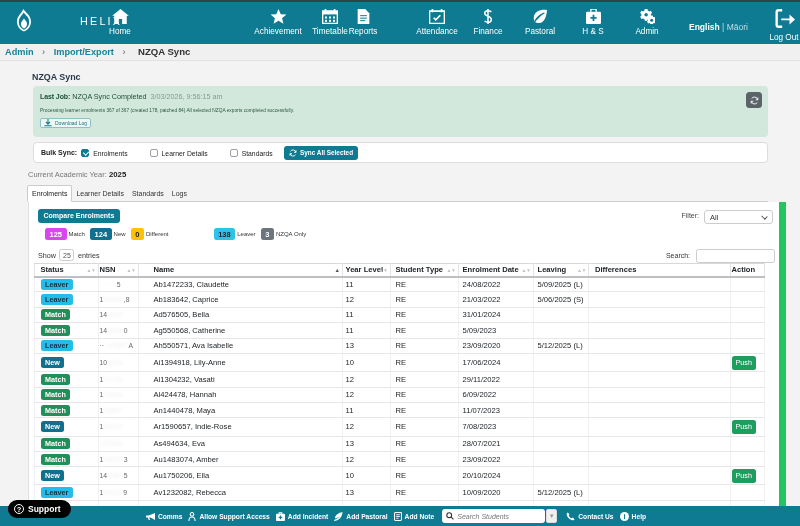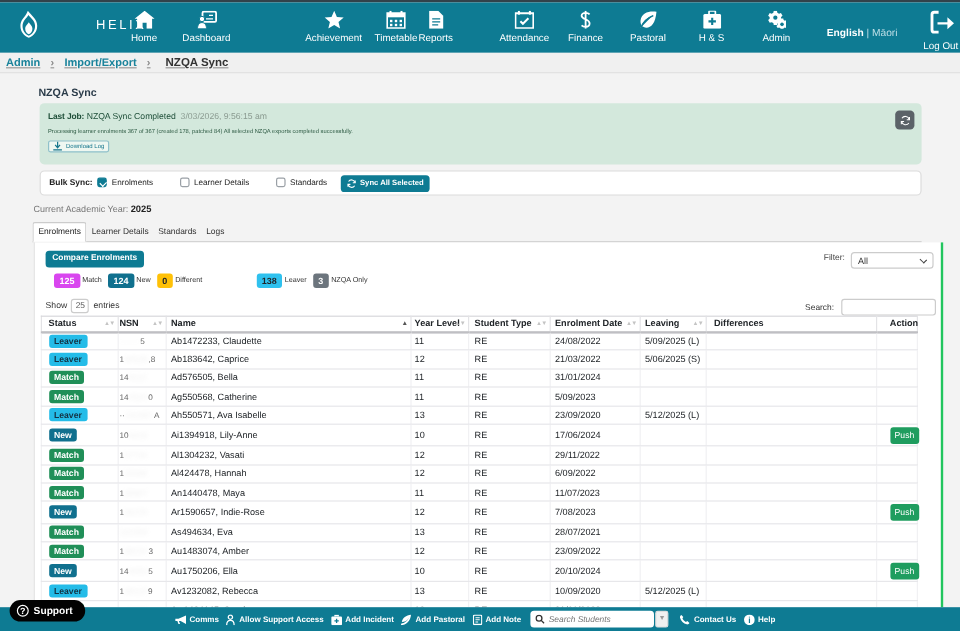--- a/index.html
+++ b/index.html
@@ -9,21 +9,21 @@
 .navbar { position:absolute; top:2px; left:0; width:800px; height:42px; background:#0e7b93; }
 .logo { position:absolute; left:16px; top:7px; display:flex; align-items:center; color:#fff; }
 .logotext { font-size:10.8px; letter-spacing:2.2px; margin-left:4px; font-weight:400;padding-left:44px; }
 .navitem { position:absolute; top:7px; width:70px; text-align:center; color:#fff; }
 .navitem svg { display:block; margin:0 auto; }
 .navitem .lbl { font-size:8.2px; margin-top:3px; }
 .lang { position:absolute; top:20px; left:689px; font-size:8.5px; color:#bedfe7; }
 .lang b { color:#fff;margin-top:32px; }
 .logout { position:absolute; top:6px; left:761px; width:46px; text-align:center; color:#fff; }
 .logout .lbl { font-size:8.2px; margin-top:0px; }
-.breadcrumb { position:absolute; top:44px; left:0; width:800px; height:17px; background:#f0f0f0; border-bottom:1px solid #e2e2e2; font-size:9.2px; font-weight:bold; line-height:16px; padding-left:5px; color:#999;text-decoration:underline; }
+.breadcrumb { position:absolute; top:44px; left:0; width:800px; height:17px; background:#f0f0f0; border-bottom:1px solid #e2e2e2; font-size:9.2px; font-weight:bold; line-height:16px; padding-left:5px; color:#999; }
 .breadcrumb a { color:#1a839b; text-decoration:none; }
 .breadcrumb .sep { color:#8a8a8a; padding:0 8.5px; font-weight:bold; }
 .breadcrumb .cur { color:#333; margin-left:4px; font-size:9.6px; }
 .h1 { position:absolute; top:71.5px; left:32px; font-size:8.9px; font-weight:bold; color:#2a3b49; }
 .panel { position:absolute; top:86px; left:33px; width:735px; height:51px; background:#d3e8dc; border-radius:4px; padding:6px 7px; }
 .panel .l1 { font-size:7.2px; color:#1e4e38; }
 .panel .l1 b { font-size:7px; letter-spacing:-0.1px; }
 .panel .l1 .date { color:#8a9a90; }
 .panel .l2 { font-size:4.8px; color:#2c5942; margin-top:7px; }
 .dlbtn { display:inline-flex; align-items:center; margin-top:3.5px; background:#eef7f1; border:1px solid #8fc0ca; color:#15768c; font-size:5px; border-radius:2px; padding:0 3px; height:10px; }
@@ -33,21 +33,21 @@
 .cb { width:8px; height:8px; border:1px solid #9aa0a6; border-radius:2px; background:#fff; display:inline-block; vertical-align:-1.5px; margin-right:4px; }
 .cb.on { background:#0e7b93; border-color:#0e7b93; position:relative; }
 .cb.on:after { content:""; position:absolute; left:1.8px; top:0.4px; width:2.6px; height:4.2px; border:solid #fff; border-width:0 1.3px 1.3px 0; transform:rotate(45deg); }
 .cbgroup { margin-right:22px; }
 .syncbtn { position:absolute; left:250px; top:3px; background:#0e7b93; color:#fff; border:none; border-radius:3px; font-size:6.4px; height:13.5px; padding:0 5px; display:inline-flex; align-items:center; font-weight:bold; }
 .year { position:absolute; top:169.5px; left:28px; font-size:7.5px; color:#777; }
 .year b { color:#222; font-size:7.8px; }
 .tabs { position:absolute; top:185px; left:27px; width:741px; height:16.5px; border-bottom:1px solid #ccc; font-size:7px; }
 .tab { display:inline-block; height:16.5px; line-height:16px; padding:0 4px; color:#333; }
 .tab.active { background:#fff; border:1px solid #ccc; border-bottom:1px solid #fff; border-radius:2px 2px 0 0; color:#222; }
-.tabcontent { position:absolute; top:201.5px; left:28px; width:758px; height:304.5px; background:#fff; border-left:1px solid #e0e0e0; border-right:2px solid #22c55e; overflow:hidden; }
+.tabcontent { position:absolute; top:201.5px; left:28px; width:758px; height:304.5px; background:#fff; border-left:1px solid #e0e0e0; border-right:7px solid #22c55e; overflow:hidden; }
 .cmpbtn { position:absolute; top:7px; left:9px; background:#0e7b93; color:#fff; font-size:7px; font-weight:bold; height:14px; border-radius:3px; padding:0 5.5px; line-height:14px; }
 .filter { position:absolute; top:10px; right:80px; font-size:7px; color:#444; }
 .fselect { position:absolute; top:8.5px; right:6px; width:69px; height:13.5px; border:1px solid #ccc; border-radius:3px; font-size:7.5px; color:#333; padding:1.5px 5px; background:#fff; }
 .fselect .chev { position:absolute; right:5px; top:3px; width:5px; height:5px; border:solid #444; border-width:0 1.2px 1.2px 0; transform:rotate(45deg) scale(1,0.8); }
 .badges { position:absolute; top:27px; left:16px; font-size:6px; color:#333; display:flex; align-items:center; height:11.5px; }
 .badge { border-radius:2.5px; color:#fff; font-weight:bold; font-size:7.5px; padding:1.5px 4.5px; margin-right:2px; }
 .badges span.lb { margin-right:5.2px; }
 .b-match { background:#d946ef; }
 .b-new { background:#10708e; }
 .b-diff { background:#ffc107; color:#212529; }
@@ -55,26 +55,26 @@
 .b-nzqa { background:#6c757d; }
 .show { position:absolute; top:47px; left:9px; font-size:7.2px; color:#333; }
 .show .inp { display:inline-block; width:15px; height:12.5px; border:1px solid #ccc; border-radius:2.5px; text-align:center; line-height:12px; margin:0 1.5px; color:#555; font-size:7px; }
 .search { position:absolute; top:47px; right:4px; font-size:7px; color:#333; }
 .search .inp { display:inline-block; width:79px; height:14.5px; border:1px solid #ccc; border-radius:2.5px; vertical-align:middle; margin-left:4px; background:#fff; }
 table.data { position:absolute; top:61.5px; left:4.5px; width:730px; border-collapse:collapse; font-size:7.6px; color:#212529; table-layout:fixed; }
 table.data th { text-align:left; font-weight:bold; padding:0 6px; height:13px; border:1px solid #e3e3e6; border-top:1px solid #d8d8db; border-bottom:2px solid #bfbfc3; position:relative; font-size:7.6px; white-space:nowrap; overflow:visible; }
 table.data td { padding:0 6px; border:1px solid #f1f1f3; border-top:1px solid #e7e7ea; border-bottom:1px solid #e7e7ea; height:15.4px; white-space:nowrap; font-size:7.6px; }
 table.data th:first-child, table.data td:first-child { padding-left:6px; }
 table.data th:nth-child(2), table.data td:nth-child(2) { padding-left:1px; }
-table.data th:nth-child(3), table.data td:nth-child(3) { padding-left:4px; }
+table.data th:nth-child(3), table.data td:nth-child(3) { padding-left:15px; }
 table.data th:nth-child(4), table.data td:nth-child(4) { padding-left:3px; }
 table.data th:nth-child(5), table.data td:nth-child(5) { padding-left:5px; }
 table.data th:nth-child(6), table.data td:nth-child(6) { padding-left:4px; }
 table.data th:nth-child(7), table.data td:nth-child(7) { padding-left:4px; }
-table.data th:nth-child(9), table.data td:nth-child(9) { padding-left:11px; }
+table.data th:nth-child(9), table.data td:nth-child(9) { padding-left:1px; }
 tr.tall td { height:18.2px; }
 .sort { position:absolute; right:2px; top:3px; font-size:5px; color:#c4c4c4; letter-spacing:-0.5px; }
 .sort.on { color:#555; font-size:5.5px; }
 .pill { display:inline-block; border-radius:2.5px; font-weight:bold; font-size:7.2px; height:11px; line-height:11px; padding:0 4.5px; color:#fff; vertical-align:middle; }
 .p-leaver { background:#24bce8; color:#143243; }
 .p-match { background:#208f58; }
 .p-new { background:#10708e; }
 .pushbtn { display:inline-block; background:#1f9d5f; color:#fff; border-radius:2.5px; font-size:7.2px; height:14px; line-height:14px; padding:0 4px; vertical-align:middle; }
 .nsn { color:#aaa; filter:blur(1.8px); opacity:0.18; font-size:7px; }
 .nsl,.nsr { color:#666; font-size:6.8px; }
@@ -97,29 +97,20 @@
       <path d="M7.6 3.5 C9.2 5.8 13.2 8 13.2 12.7 C13.2 16.6 11 19.5 8 20.8 C5 19.5 2.8 16.6 2.8 12.7 C2.8 9 5.2 7 6.7 5 C7 4.5 7.4 4 7.6 3.5 Z" fill="#0e7b93"></path>
       <path d="M8 9.5 C9 11.3 11 12.3 11 15 C11 17.3 9.7 18.9 8 19.5 C6.3 18.9 5 17.3 5 15 C5 12.3 7 11.3 8 9.5 Z" fill="#fff"></path>
     </svg>
     <span class="logotext">HELIX</span>
   </div>
   <div class="navitem" style="left:85px">
     <svg width="17" height="15" viewBox="0 0 20 18">
         <path d="M10 0 L0 8 h2.5 v10 h5.5 v-6 h4 v6 h5.5 V8 H20 Z" fill="#fff"></path>
       </svg>
     <div class="lbl">Home</div>
-  </div>
-  <div class="navitem" style="left:137px">
-    <svg width="17" height="15" viewBox="0 0 20 18">
-        <rect x="5.5" y="0.9" width="13.6" height="10.2" rx="1.2" fill="none" stroke="#fff" stroke-width="1.8"></rect>
-        <path d="M9 8 h7 M12 4.5 h4" stroke="#fff" stroke-width="1.3"></path>
-        <circle cx="5" cy="8.2" r="2.7" fill="#fff" stroke="#0e7b93" stroke-width="1"></circle>
-        <path d="M0.5 18 c0-4 1.8-6.2 4.5-6.2 c2.7 0 4.5 2.2 4.5 6.2 Z" fill="#fff" stroke="#0e7b93" stroke-width="1"></path>
-      </svg>
-    <div class="lbl">Dashboard</div>
   </div>
   <div class="navitem" style="left:243px">
     <svg width="17" height="15" viewBox="0 0 20 18">
         <path d="M10 0 l2.7 6.2 6.8 0.5 -5.2 4.4 1.6 6.6 L10 14.1 4.1 17.7 5.7 11.1 0.5 6.7 7.3 6.2 Z" fill="#fff"></path>
       </svg>
     <div class="lbl">Achievement</div>
   </div>
   <div class="navitem" style="left:295px">
     <svg width="16" height="15" viewBox="0 0 18 18">
         <path d="M0 2.5 h18 v15 H0 Z M3.5 0 v4 M14.5 0 v4" stroke="#fff" stroke-width="2" fill="none"></path>

